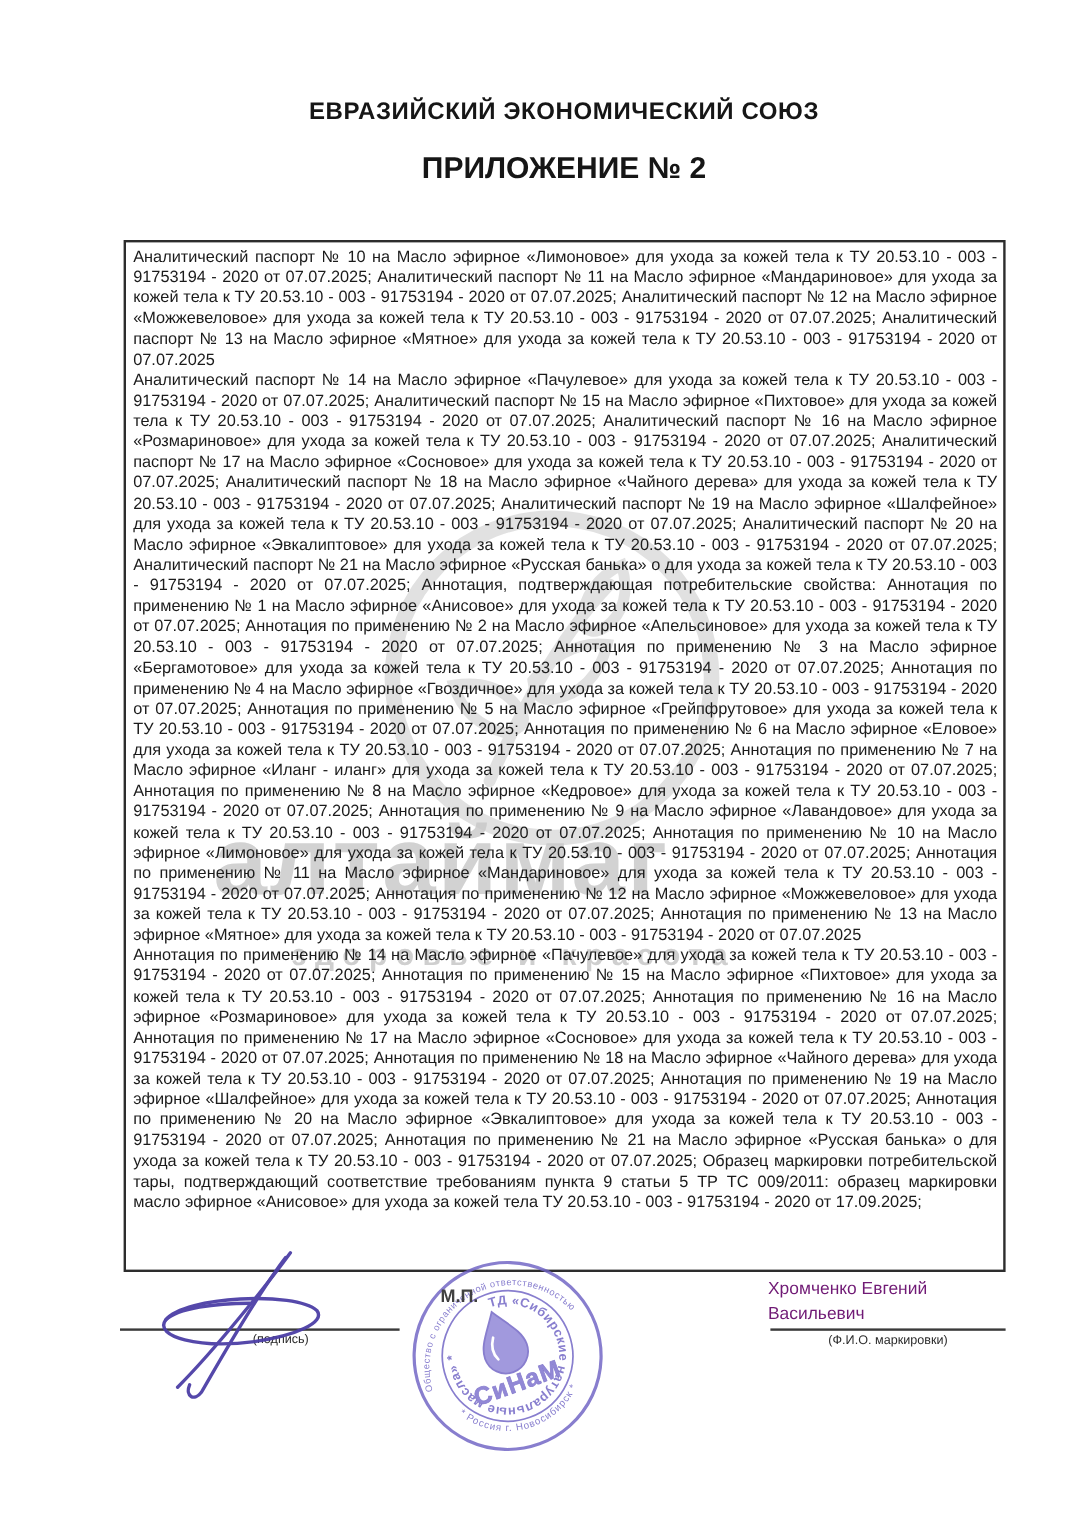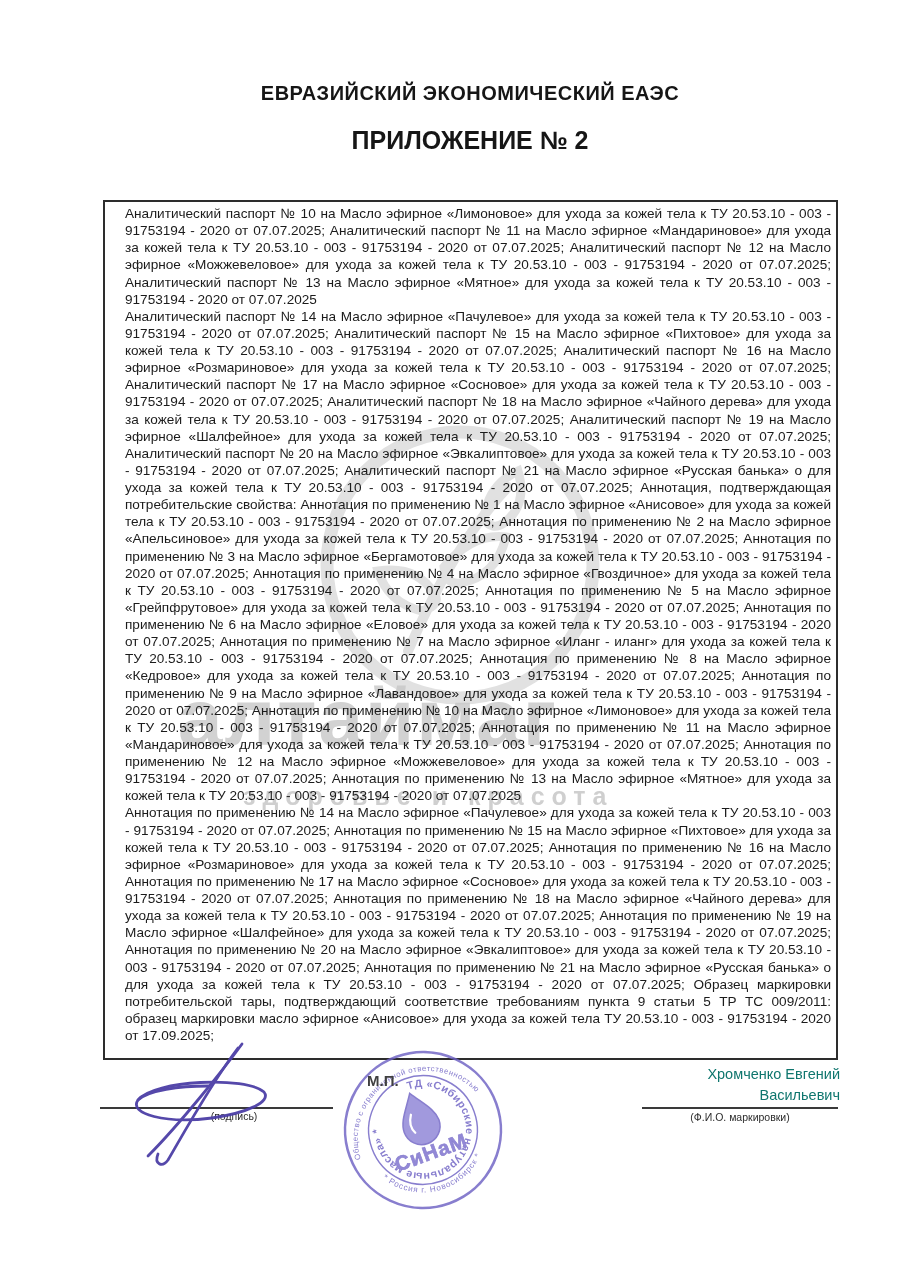--- a/index.html
+++ b/index.html
@@ -31,37 +31,37 @@
     font-size:25px;font-weight:bold;letter-spacing:7px;
     opacity:.85;
   }
   .wm-logo{position:absolute;left:312px;top:415px;opacity:.55;z-index:0;}
 
   
   .doc-box{
     position:absolute;left:103px;top:200px;width:735px;height:860px;
     border:2px solid #2d2d2d;
     box-sizing:border-box;
-    padding:3px 5px 0 20px;
+    padding:3px 5px 0 6px;
     z-index:1;
     background:transparent;
   }
   .doc-box p{
     margin:0;
     font-size:13.6px;
     line-height:17.12px;
     text-align:justify;
     color:#1b1b1b;
   }
 
   
   .sig-line{position:absolute;left:100px;top:1107px;width:233px;height:1.5px;background:#3a3a3a;z-index:2;}
   .sig-label{position:absolute;left:178px;top:1110px;width:112px;text-align:center;font-size:10.5px;color:#2c2c2c;z-index:2;}
   .mp{position:absolute;left:367px;top:1072px;font-size:15px;font-weight:bold;color:#404040;z-index:4;}
-  .name-block{position:absolute;left:640px;top:1064px;width:200px;text-align:right;font-size:14.5px;line-height:21px;color:#0f766e;z-index:2;}
+  .name-block{position:absolute;left:640px;top:1064px;width:200px;text-align:left;font-size:14.5px;line-height:21px;color:#701a75;z-index:2;}
   .name-line{position:absolute;left:642px;top:1107px;width:196px;height:1.5px;background:#3a3a3a;z-index:2;}
   .name-label{position:absolute;left:640px;top:1111px;width:200px;text-align:center;font-size:10.5px;color:#2c2c2c;z-index:2;}
 
   .signature{position:absolute;left:88px;top:1038px;z-index:3;}
   .stamp{
     position:absolute;left:341px;top:1048px;width:164px;height:164px;
     z-index:3;opacity:.82;
     transform:rotate(-20deg);
   }
 </style>
@@ -74,21 +74,21 @@
     <circle cx="148" cy="150" r="133" fill="none" stroke="#c9c9c9" stroke-width="13"></circle>
     <path d="M 96,236 C 118,186 150,120 196,72" fill="none" stroke="#c9c9c9" stroke-width="10" stroke-linecap="round"></path>
     <path d="M 132,152 q 28,-34 62,-30 q -10,40 -46,46 q -14,2 -16,-16 z" fill="none" stroke="#c9c9c9" stroke-width="9"></path>
     <path d="M 110,196 q -34,-8 -44,-40 q 38,-6 56,22 q 8,12 -12,18 z" fill="none" stroke="#c9c9c9" stroke-width="9"></path>
     <path d="M 172,104 q 4,-34 34,-48 q 10,34 -14,52 q -12,8 -20,-4 z" fill="none" stroke="#c9c9c9" stroke-width="9"></path>
   </svg>
 
   <div class="wm wm-brand">алтаймаг</div>
   <div class="wm wm-tagline">здоровье и красота</div>
 
-  <div class="hdr hdr-union">ЕВРАЗИЙСКИЙ ЭКОНОМИЧЕСКИЙ ЕАЭС</div>
+  <div class="hdr hdr-union">ЕВРАЗИЙСКИЙ ЭКОНОМИЧЕСКИЙ СОЮЗ</div>
   <div class="hdr hdr-appendix">ПРИЛОЖЕНИЕ № 2</div>
 
   <div class="doc-box">
     <p>Аналитический паспорт № 10 на  Масло эфирное «Лимоновое» для ухода за кожей тела к ТУ 20.53.10 - 003 - 91753194 - 2020 от 07.07.2025; Аналитический паспорт № 11 на  Масло эфирное «Мандариновое» для ухода за кожей тела к ТУ 20.53.10 - 003 - 91753194 - 2020 от 07.07.2025; Аналитический паспорт № 12 на  Масло эфирное «Можжевеловое» для ухода за кожей тела к ТУ 20.53.10 - 003 - 91753194 - 2020 от 07.07.2025; Аналитический паспорт №  13 на  Масло эфирное «Мятное» для ухода за кожей тела к ТУ 20.53.10 - 003 - 91753194 - 2020  от 07.07.2025</p>
     <p>Аналитический паспорт № 14 на  Масло эфирное «Пачулевое» для ухода за кожей тела к ТУ 20.53.10 - 003 - 91753194 - 2020 от 07.07.2025; Аналитический паспорт № 15 на  Масло эфирное «Пихтовое» для ухода за кожей тела к ТУ 20.53.10 - 003 - 91753194 - 2020 от 07.07.2025; Аналитический паспорт № 16 на Масло эфирное «Розмариновое» для ухода за кожей тела к ТУ 20.53.10 - 003 - 91753194 - 2020 от 07.07.2025; Аналитический паспорт № 17 на  Масло эфирное «Сосновое» для ухода за кожей тела к ТУ 20.53.10 - 003 - 91753194 - 2020 от 07.07.2025; Аналитический паспорт № 18 на  Масло эфирное «Чайного дерева» для ухода за кожей тела к ТУ 20.53.10 - 003 - 91753194 - 2020 от 07.07.2025; Аналитический паспорт № 19 на  Масло эфирное «Шалфейное» для ухода за кожей тела к ТУ 20.53.10 - 003 - 91753194 - 2020 от 07.07.2025; Аналитический паспорт № 20 на  Масло эфирное «Эвкалиптовое» для ухода за кожей тела к ТУ 20.53.10 - 003 - 91753194 - 2020 от 07.07.2025; Аналитический паспорт № 21 на  Масло эфирное «Русская банька» о для ухода за кожей тела к ТУ 20.53.10 - 003 - 91753194 - 2020 от 07.07.2025; Аннотация, подтверждающая потребительские свойства: Аннотация по применению № 1 на Масло эфирное «Анисовое» для ухода за кожей тела к ТУ 20.53.10 - 003 - 91753194 - 2020 от 07.07.2025; Аннотация по применению № 2 на  Масло эфирное «Апельсиновое» для ухода за кожей тела к ТУ 20.53.10 - 003 - 91753194 - 2020 от 07.07.2025; Аннотация по применению № 3 на  Масло эфирное «Бергамотовое» для ухода за кожей тела к ТУ 20.53.10 - 003 - 91753194 - 2020 от 07.07.2025; Аннотация по применению № 4 на  Масло эфирное «Гвоздичное» для ухода за кожей тела к ТУ 20.53.10 - 003 - 91753194 - 2020 от 07.07.2025; Аннотация по применению № 5 на  Масло эфирное «Грейпфрутовое» для ухода за кожей тела к ТУ 20.53.10 - 003 - 91753194 - 2020 от 07.07.2025; Аннотация по применению № 6 на  Масло эфирное «Еловое» для ухода за кожей тела к ТУ 20.53.10 - 003 - 91753194 - 2020 от 07.07.2025; Аннотация по применению № 7 на  Масло эфирное «Иланг - иланг» для ухода за кожей тела к ТУ 20.53.10 - 003 - 91753194 - 2020 от 07.07.2025; Аннотация по применению № 8 на  Масло эфирное «Кедровое» для ухода за кожей тела к ТУ 20.53.10 - 003 - 91753194 - 2020 от 07.07.2025; Аннотация по применению № 9 на  Масло эфирное «Лавандовое» для ухода за кожей тела к ТУ 20.53.10 - 003 - 91753194 - 2020 от 07.07.2025; Аннотация по применению № 10 на  Масло эфирное «Лимоновое» для ухода за кожей тела к ТУ 20.53.10 - 003 - 91753194 - 2020 от 07.07.2025; Аннотация по применению № 11 на  Масло эфирное «Мандариновое» для ухода за кожей тела к ТУ 20.53.10 - 003 - 91753194 - 2020 от 07.07.2025; Аннотация по применению № 12 на  Масло эфирное «Можжевеловое» для ухода за кожей тела к ТУ 20.53.10 - 003 - 91753194 - 2020  от 07.07.2025; Аннотация по применению № 13 на  Масло эфирное «Мятное» для ухода за кожей тела к ТУ 20.53.10 - 003 - 91753194 - 2020  от 07.07.2025</p>
     <p>Аннотация по применению № 14 на  Масло эфирное «Пачулевое» для ухода за кожей тела к ТУ 20.53.10 - 003 - 91753194 - 2020 от 07.07.2025; Аннотация по применению № 15 на  Масло эфирное «Пихтовое» для ухода за кожей тела к ТУ 20.53.10 - 003 - 91753194 - 2020 от 07.07.2025; Аннотация по применению № 16 на  Масло эфирное «Розмариновое» для ухода за кожей тела к ТУ 20.53.10 - 003 - 91753194 - 2020 от 07.07.2025; Аннотация по применению № 17 на  Масло эфирное «Сосновое» для ухода за кожей тела к ТУ 20.53.10 - 003 - 91753194 - 2020 от 07.07.2025; Аннотация по применению № 18 на  Масло эфирное «Чайного дерева» для ухода за кожей тела к ТУ 20.53.10 - 003 - 91753194 - 2020 от 07.07.2025; Аннотация по применению № 19 на  Масло эфирное «Шалфейное» для ухода за кожей тела к ТУ 20.53.10 - 003 - 91753194 - 2020 от 07.07.2025; Аннотация по применению № 20 на  Масло эфирное «Эвкалиптовое» для ухода за кожей тела к ТУ 20.53.10 - 003 - 91753194 - 2020 от 07.07.2025; Аннотация по применению № 21 на  Масло эфирное «Русская банька» о для ухода за кожей тела к ТУ 20.53.10 - 003 - 91753194 - 2020 от 07.07.2025; Образец маркировки потребительской тары, подтверждающий соответствие требованиям пункта 9 статьи 5 ТР ТС 009/2011: образец маркировки масло эфирное «Анисовое» для ухода за кожей тела ТУ 20.53.10 - 003 - 91753194 - 2020 от 17.09.2025;</p>
   </div>
 
   <div class="sig-line"></div>
   <div class="sig-label">(подпись)</div>

